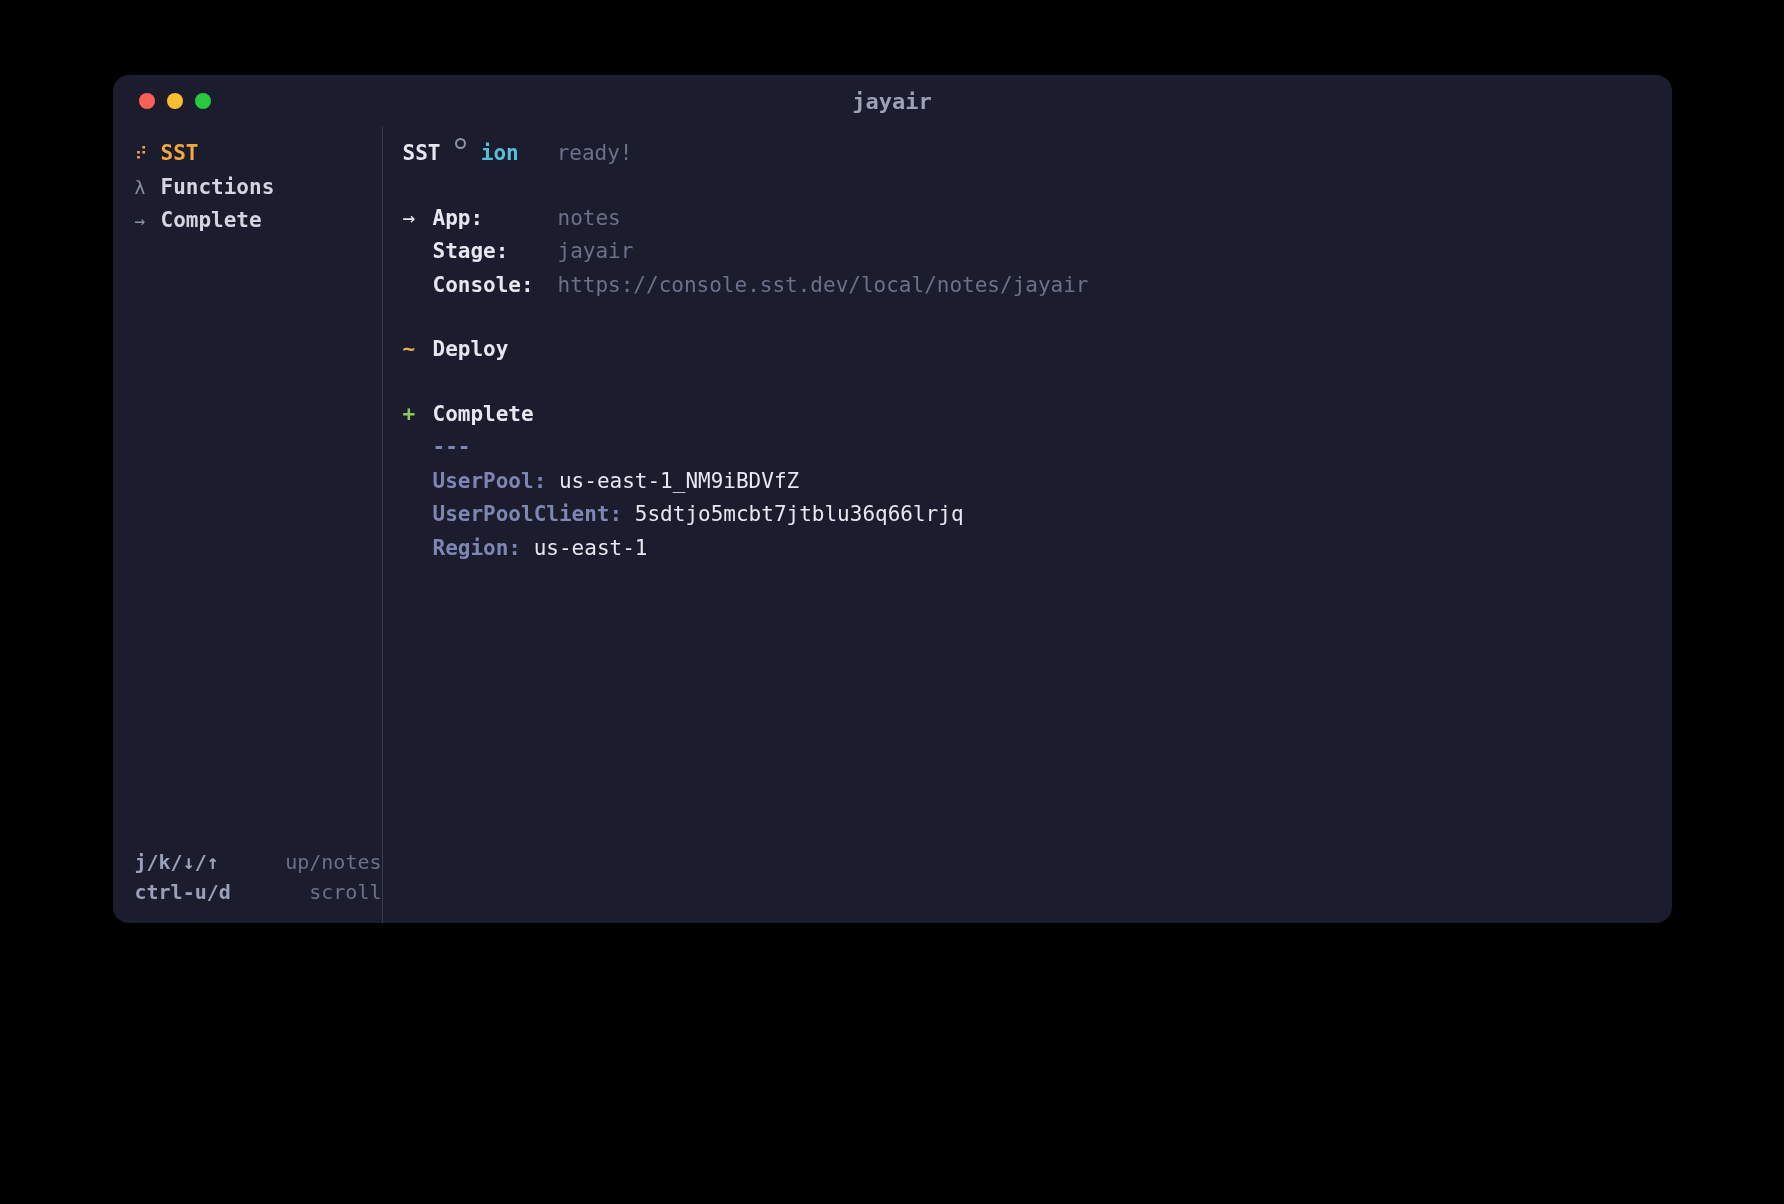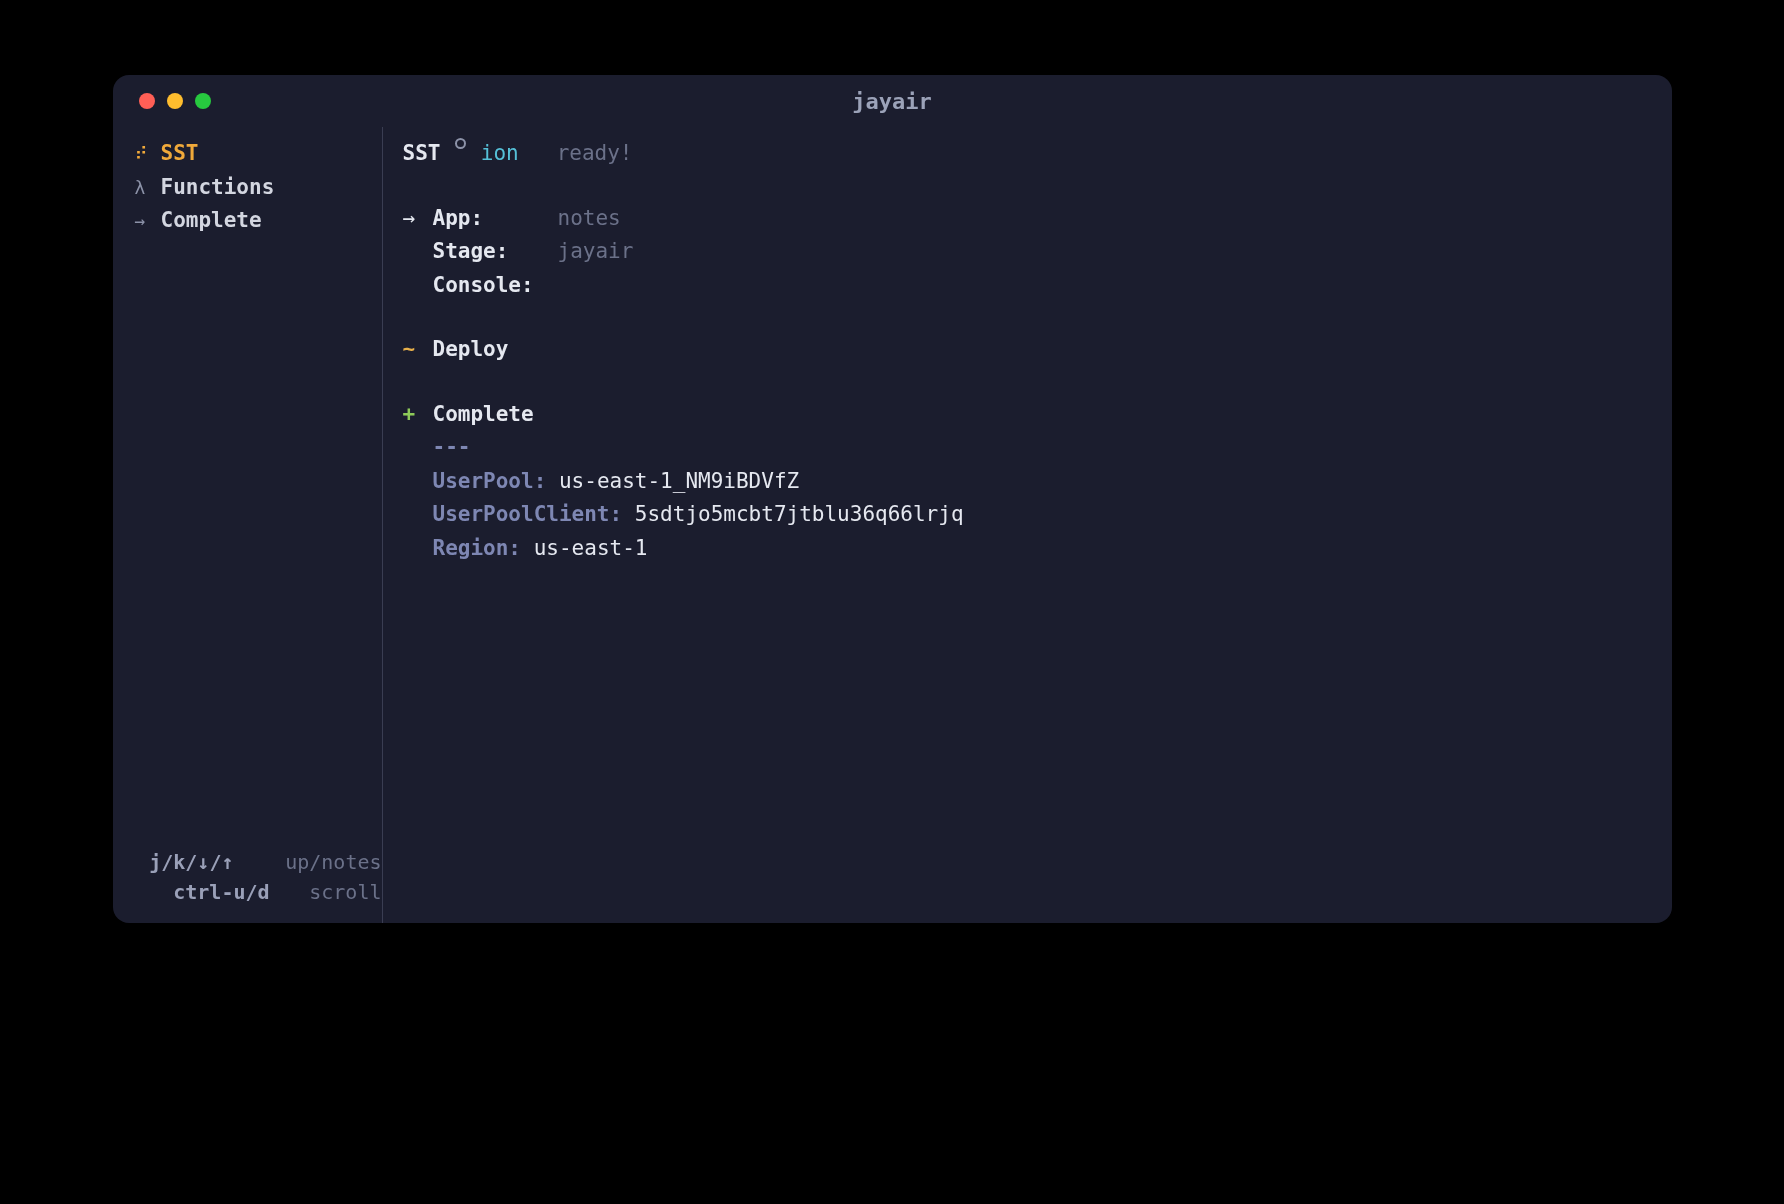--- a/index.html
+++ b/index.html
@@ -83,21 +83,21 @@
   }
   .nav-item.active .icon { color: #f0a93a; }
   .nav-item.active .label { color: #f0a93a; font-weight: 700; }
   .nav-item .icon { color: #8c92a8; }
   .nav-item .label { color: #d3d6e0; font-weight: 600; }
   .hints {
     font-size: 20px;
     color: #6b7189;
     padding-bottom: 6px;
   }
-  .hints .row { display:flex; gap: 28px; justify-content: flex-end; margin-left: 36px; }
+  .hints .row { display:flex; gap: 36px; justify-content: space-between; }
   .hints .keys { color: #9aa0b8; font-weight: 700; min-width: 108px; }
   .hints .desc { color: #6b7189; }
   .main {
     flex: 1;
     padding: 10px 24px 10px 20px;
     color: #d3d6e0;
     overflow: auto;
   }
   .line {
     display: flex;
@@ -107,21 +107,21 @@
   }
   .gutter {
     width: 30px;
     flex: 0 0 30px;
     text-align: left;
     color: #e5e8f0;
   }
   .c-white { color: #e5e8f0; }
   .c-bold { font-weight: 700; }
   .c-dim { color: #6b7189; }
-  .c-cyan { color: #55c0d8; font-weight: 400; }
+  .c-cyan { color: #55c0d8; font-weight: 700; }
   .c-yellow { color: #e8b04a; font-weight: 700; }
   .c-green { color: #8eca59; font-weight: 700; }
   .c-accent { color: #7e87b3; font-weight: 700; }
   .blank { height: 31px; }
   .ring {
     display:inline-block;
     width:11px; height:11px;
     border:2px solid #8c92a8;
     border-radius:50%;
     vertical-align: middle;
@@ -178,21 +178,21 @@
 
       <div class="blank"></div>
 
       <div class="line">
         <span class="gutter c-white">→</span><span class="c-white c-bold" style="width:125px;display:inline-block">App:</span><span class="c-dim">notes</span>
       </div>
       <div class="line">
         <span class="gutter"></span><span class="c-white c-bold" style="width:125px;display:inline-block">Stage:</span><span class="c-dim">jayair</span>
       </div>
       <div class="line">
-        <span class="gutter"></span><span class="c-white c-bold" style="width:125px;display:inline-block">Console:</span>
+        <span class="gutter"></span><span class="c-white c-bold" style="width:125px;display:inline-block">Console:</span><span class="c-dim">https://console.sst.dev/local/notes/jayair</span>
       </div>
 
       <div class="blank"></div>
 
       <div class="line">
         <span class="gutter c-yellow">~</span><span class="c-white c-bold">Deploy</span>
       </div>
 
       <div class="blank"></div>
 

